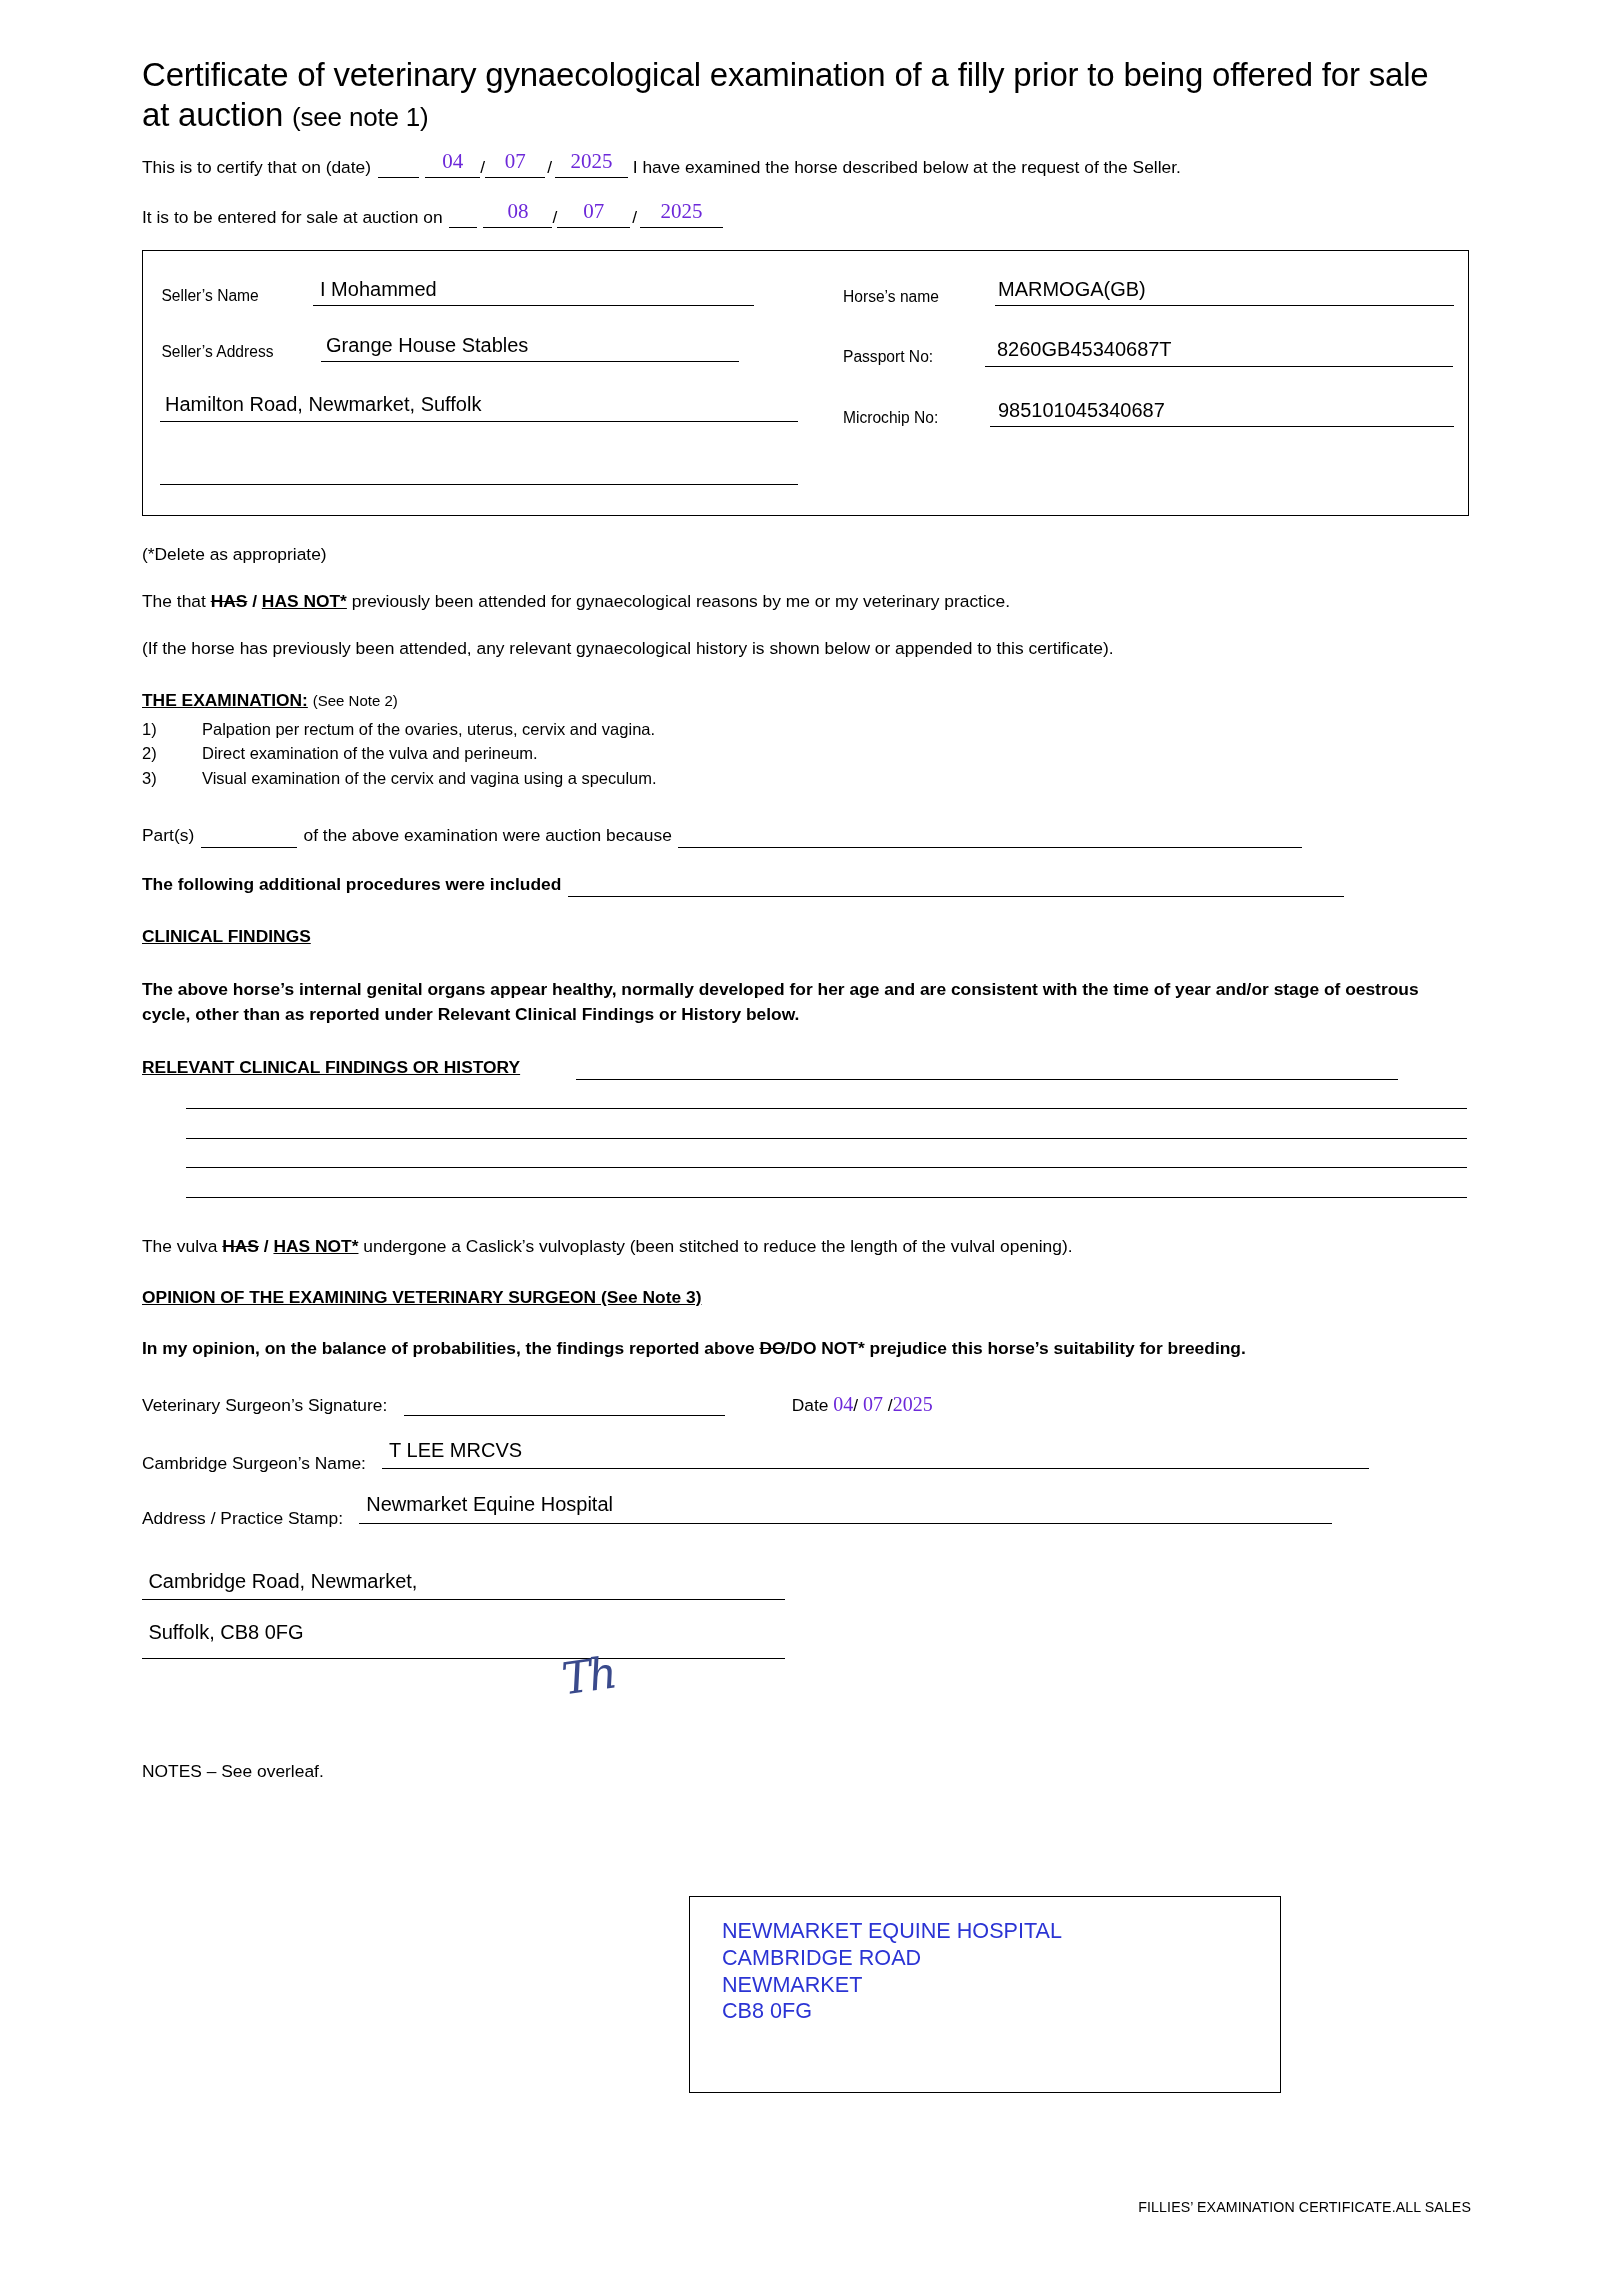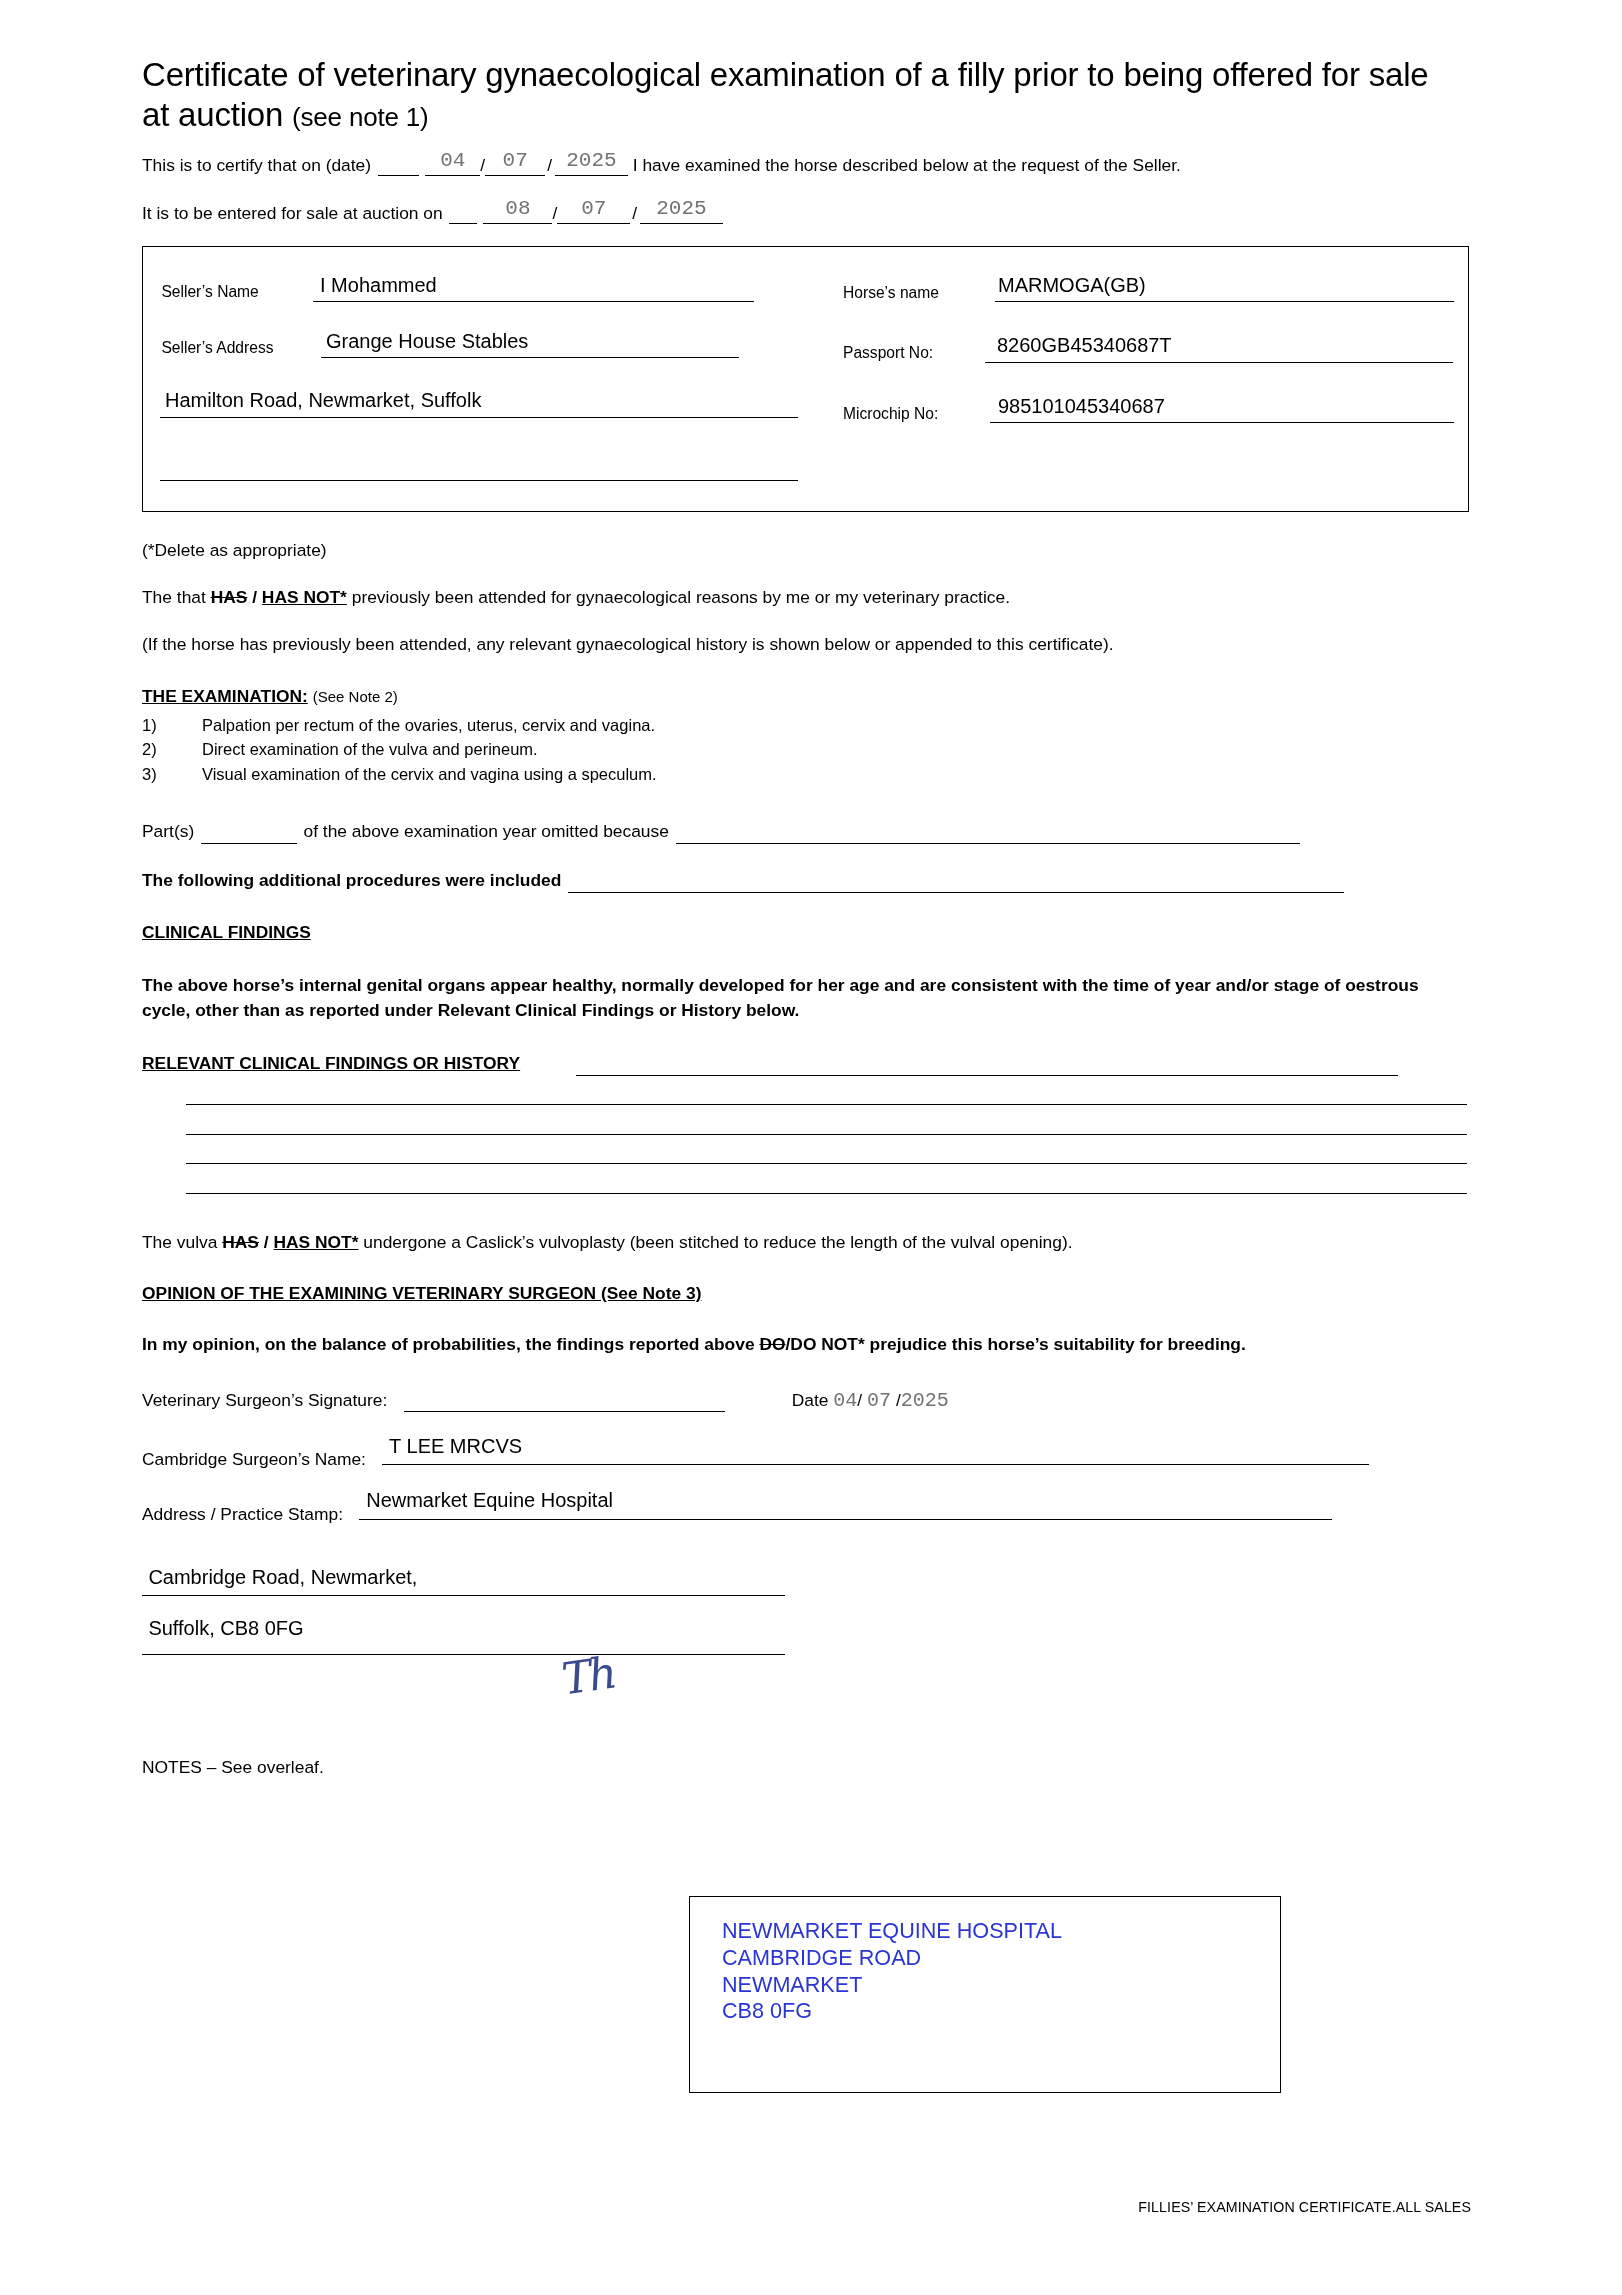--- a/index.html
+++ b/index.html
@@ -53,23 +53,23 @@
   .fill {
     display: inline-block;
     border-bottom: 0.9px solid #000;
     height: 0.5px;
     vertical-align: bottom;
     margin: 0 1.8px;
   }
 
   
   .hand {
-    font-family: Liberation Mono, monospace;
+    font-family: Liberation Serif, serif;
     font-size: 20px;
-    color: #737373;
+    color: #6d28d9;
   }
 
   
   .certify-row {
     position: relative;
     font-size: 17.4px;
     margin-top: 16.5px;
     white-space: nowrap;
   }
   .dateslot {
@@ -235,21 +235,21 @@
         <span class="num">2)</span><span>Direct examination of the vulva and perineum.</span>
       </div>
       <div class="exam-row">
         <span class="num">3)</span><span>Visual examination of the cervix and vagina using a speculum.</span>
       </div>
     </div>
 
     <div class="body-line" style="margin-top:32px;">
       <span>Part(s)</span>
       <span class="fill" style="width:96px;"></span>
-      <span>of the above examination year omitted because</span>
+      <span>of the above examination were auction because</span>
       <span class="fill" style="width:624px;"></span>
     </div>
 
     <div class="body-line" style="margin-top:24px;">
       <span class="b">The following additional procedures were included</span>
       <span class="fill" style="width:776px;"></span>
     </div>
 
     <div class="body-line" style="margin-top:27px;">
       <span class="b u">CLINICAL FINDINGS</span>

